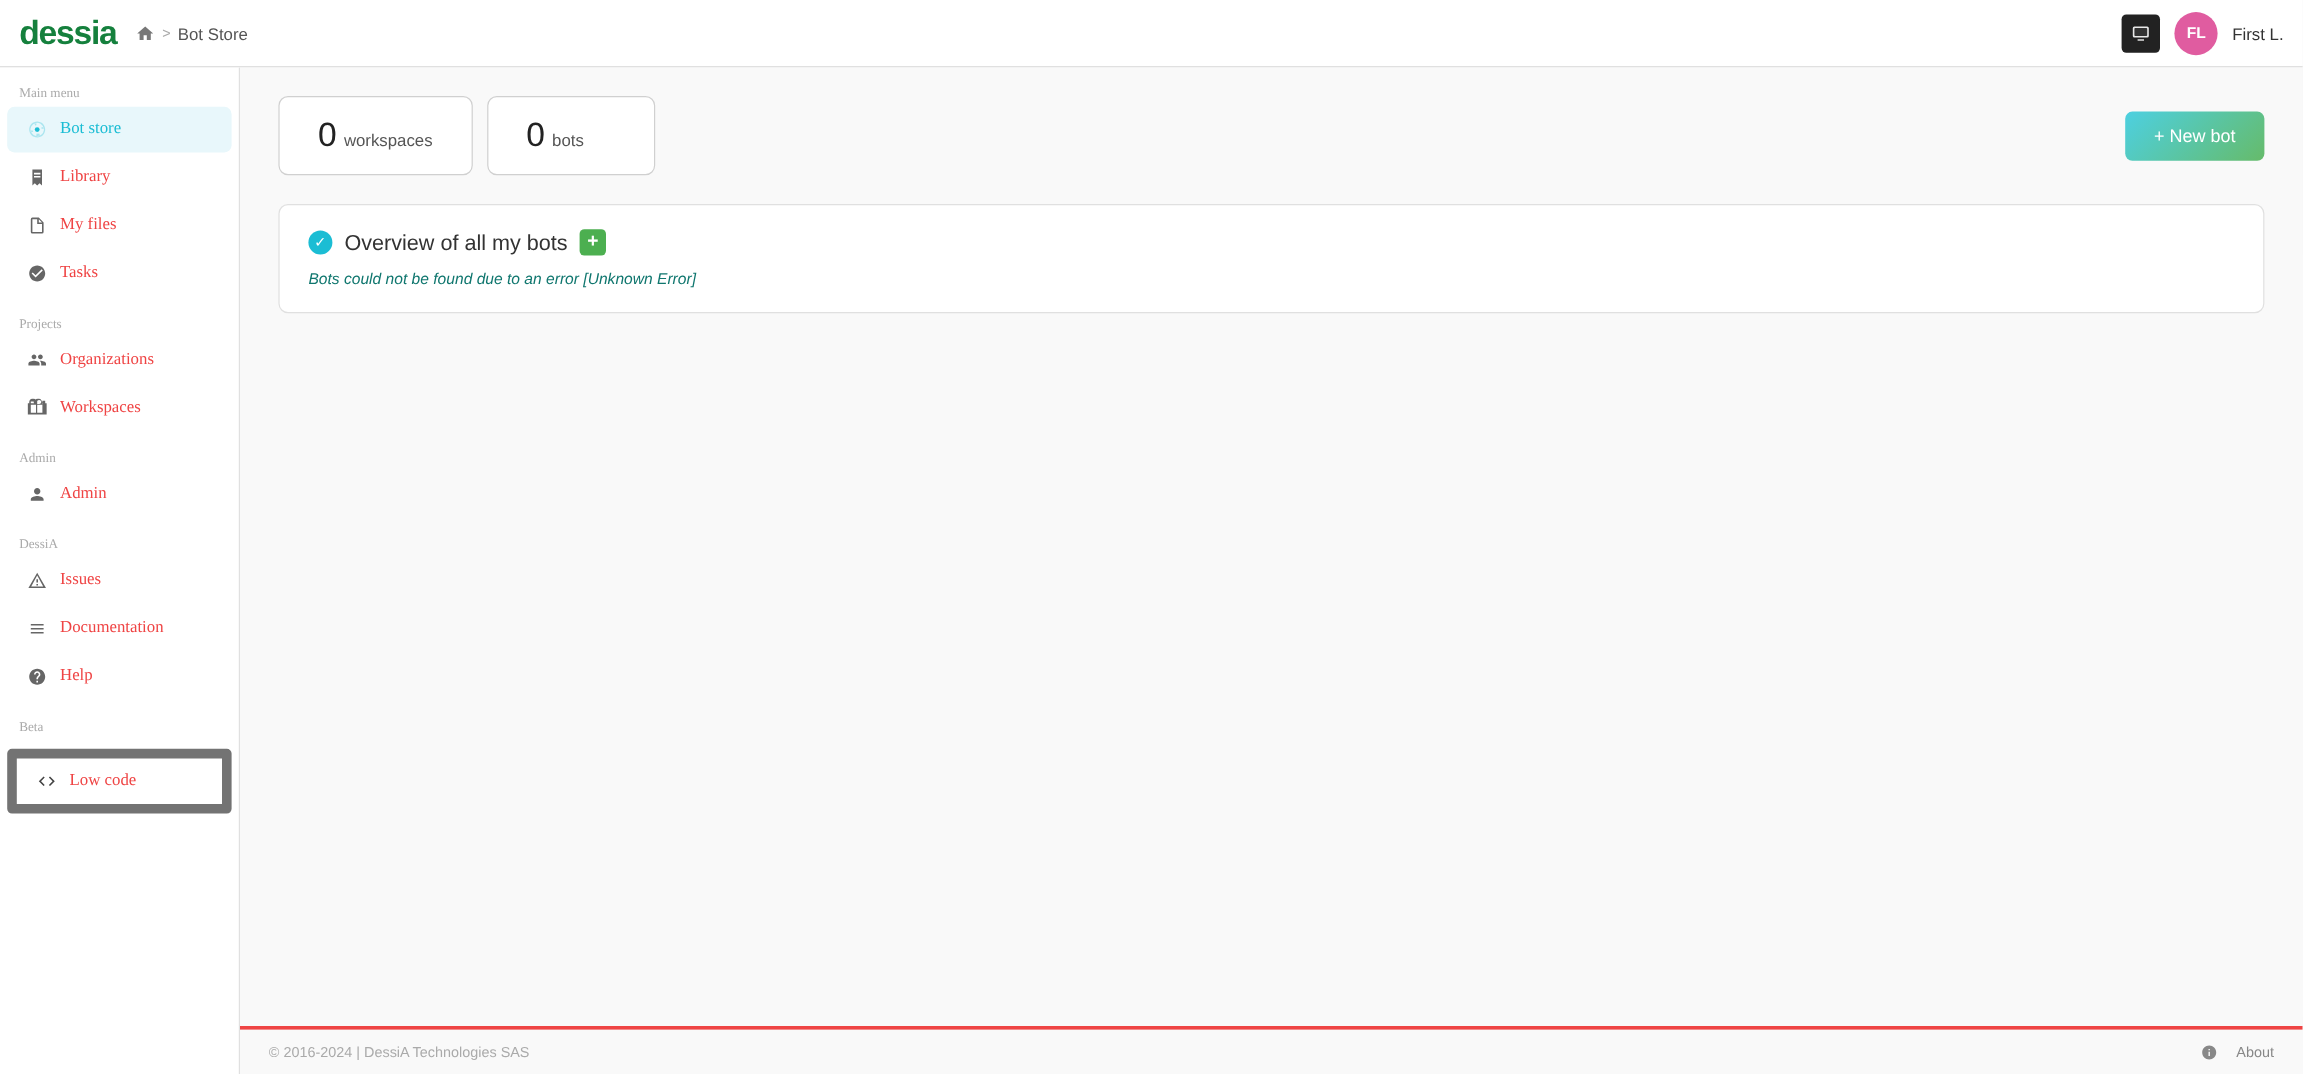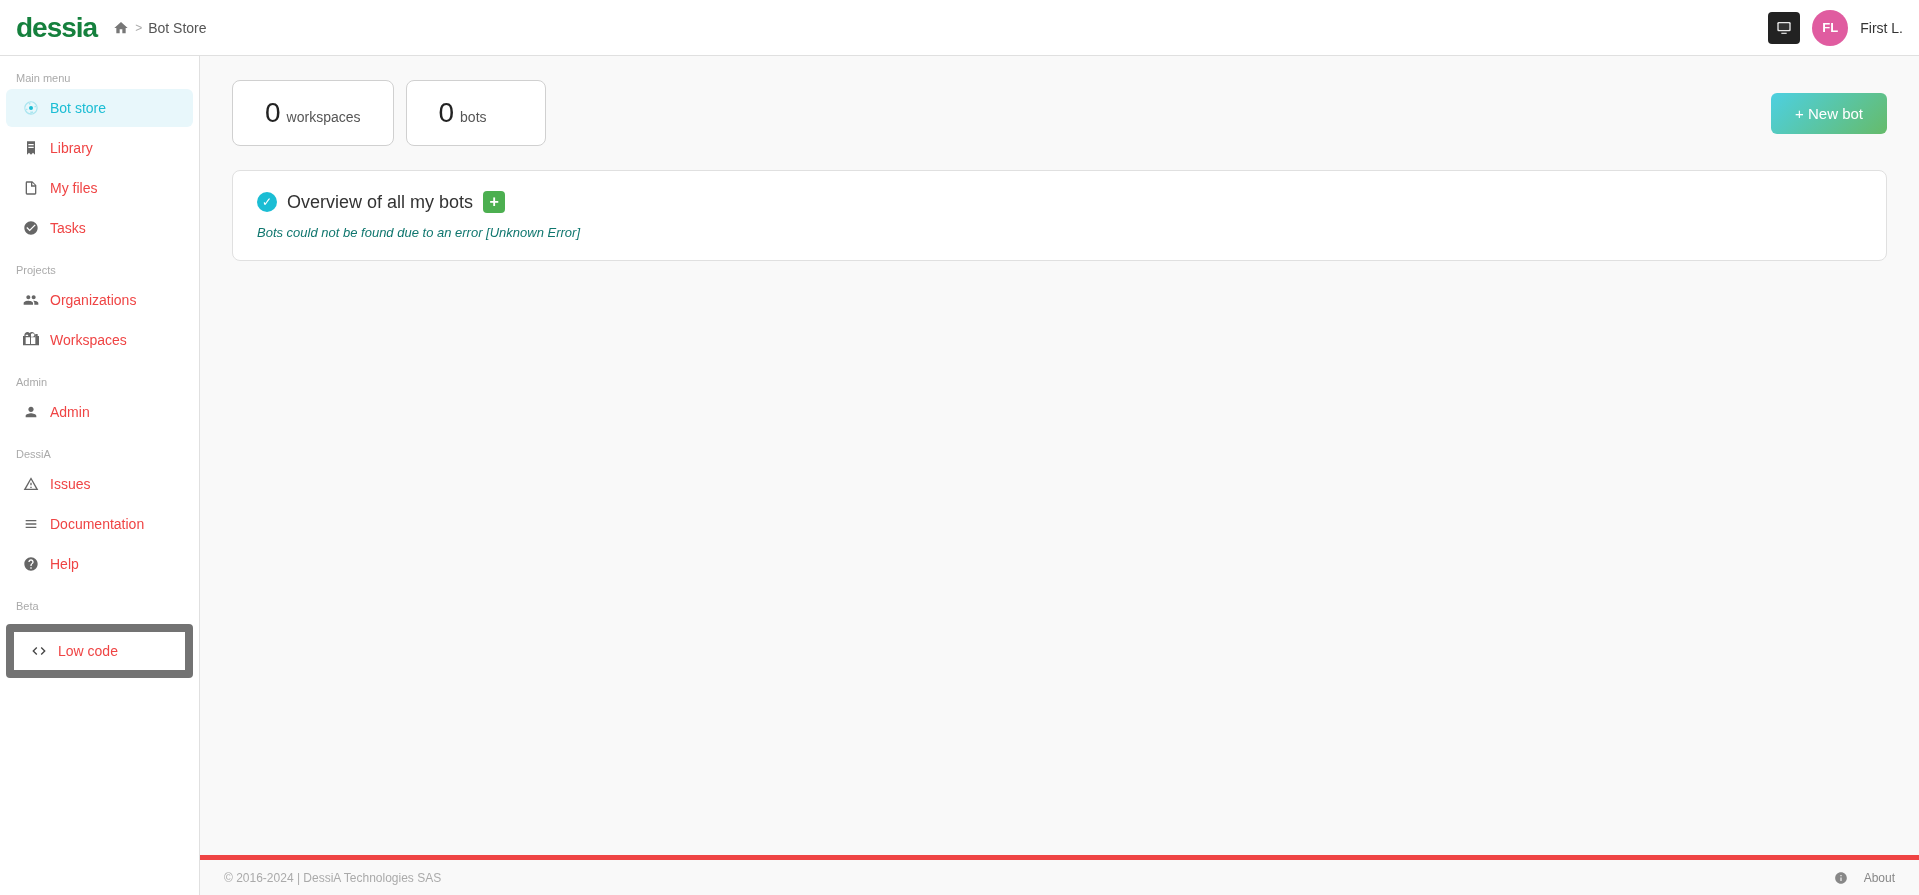--- a/index.html
+++ b/index.html
@@ -87,20 +87,21 @@
 
     
     .sidebar {
       width: 200px;
       background: #fff;
       border-right: 1px solid #e0e0e0;
       display: flex;
       flex-direction: column;
       overflow-y: auto;
       flex-shrink: 0;
+      font-family: Liberation Serif, serif;
     }
     .sidebar-section-label {
       font-size: 11px;
       color: #aaa;
       padding: 16px 16px 4px 16px;
       text-transform: none;
       font-weight: 400;
     }
     .sidebar-item {
       display: flex;
@@ -232,21 +233,21 @@
     .error-text {
       font-size: 13px;
       color: #0f766e;
       font-style: italic;
     }
 
     
     .footer {
       height: 40px;
       background: #f9f9f9;
-      border-top: 5px solid #ef4444;
+      border-top: 3px solid #ef4444;
       display: flex;
       align-items: center;
       justify-content: space-between;
       padding: 0 24px;
       font-size: 12px;
       color: #aaa;
       flex-shrink: 0;
     }
     .footer-about {
       display: flex;

